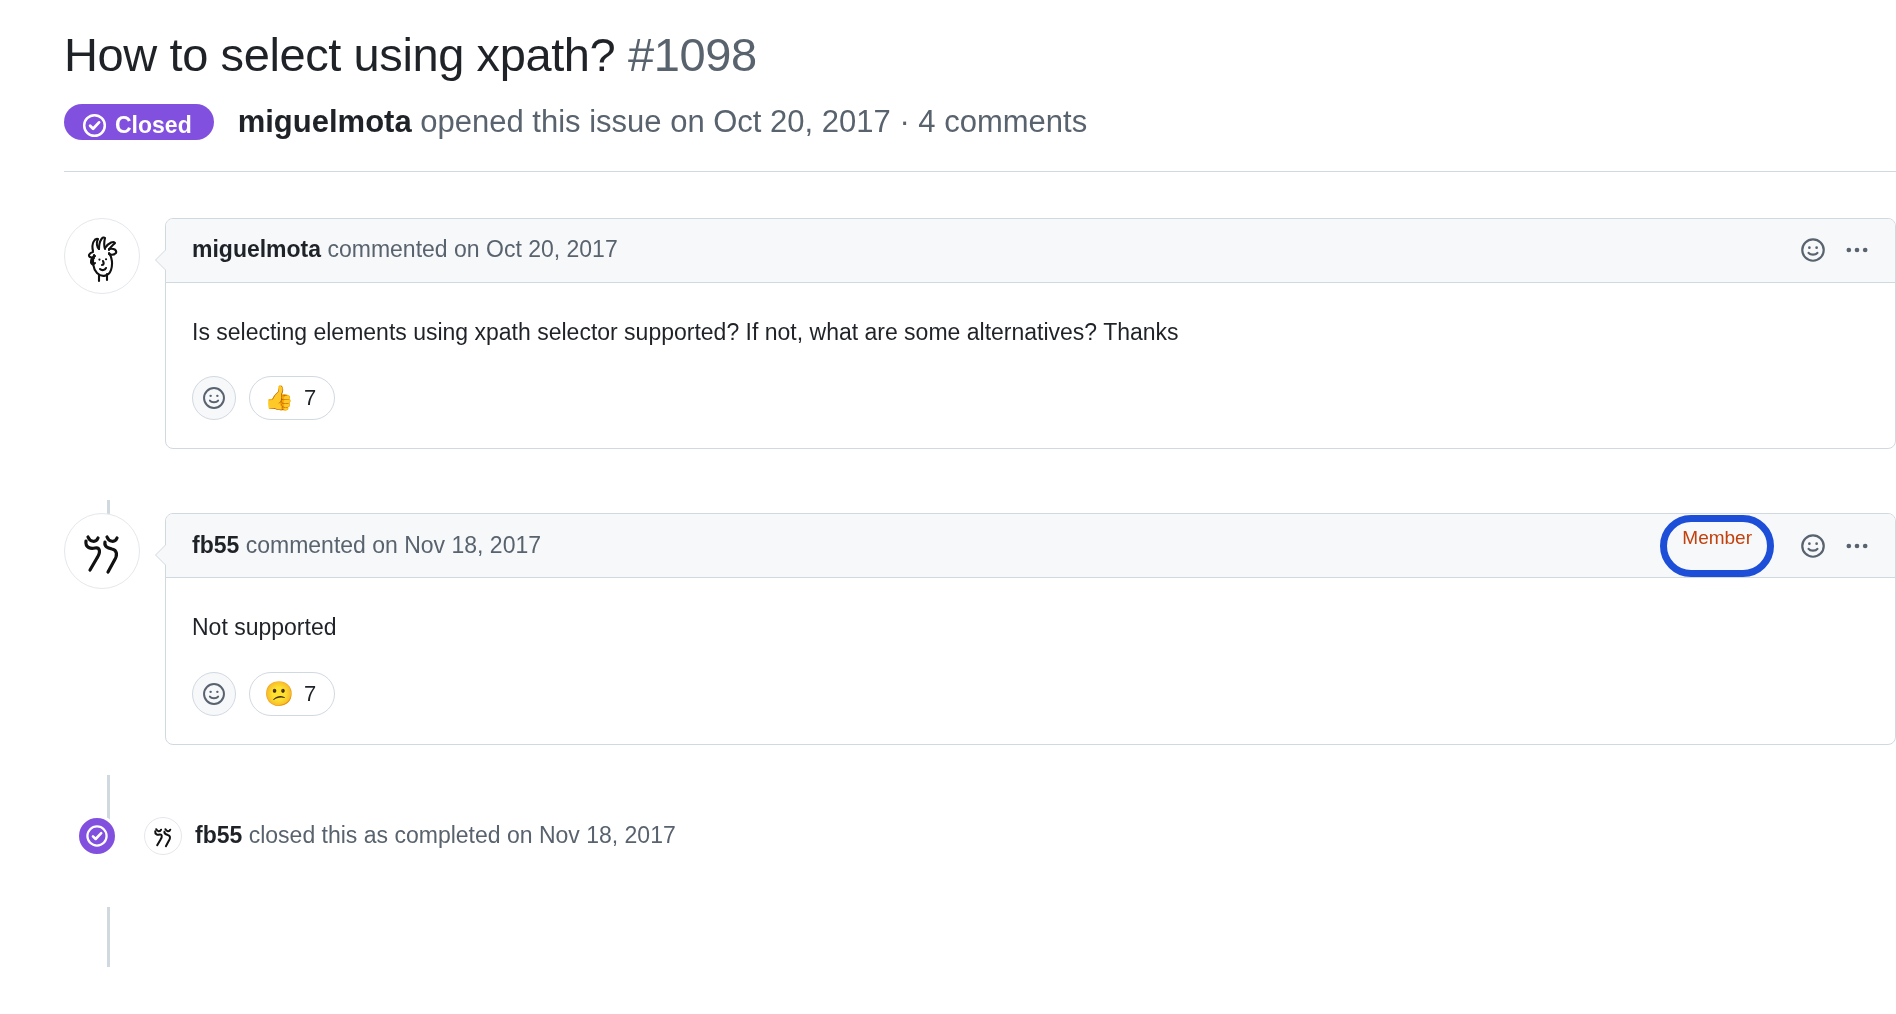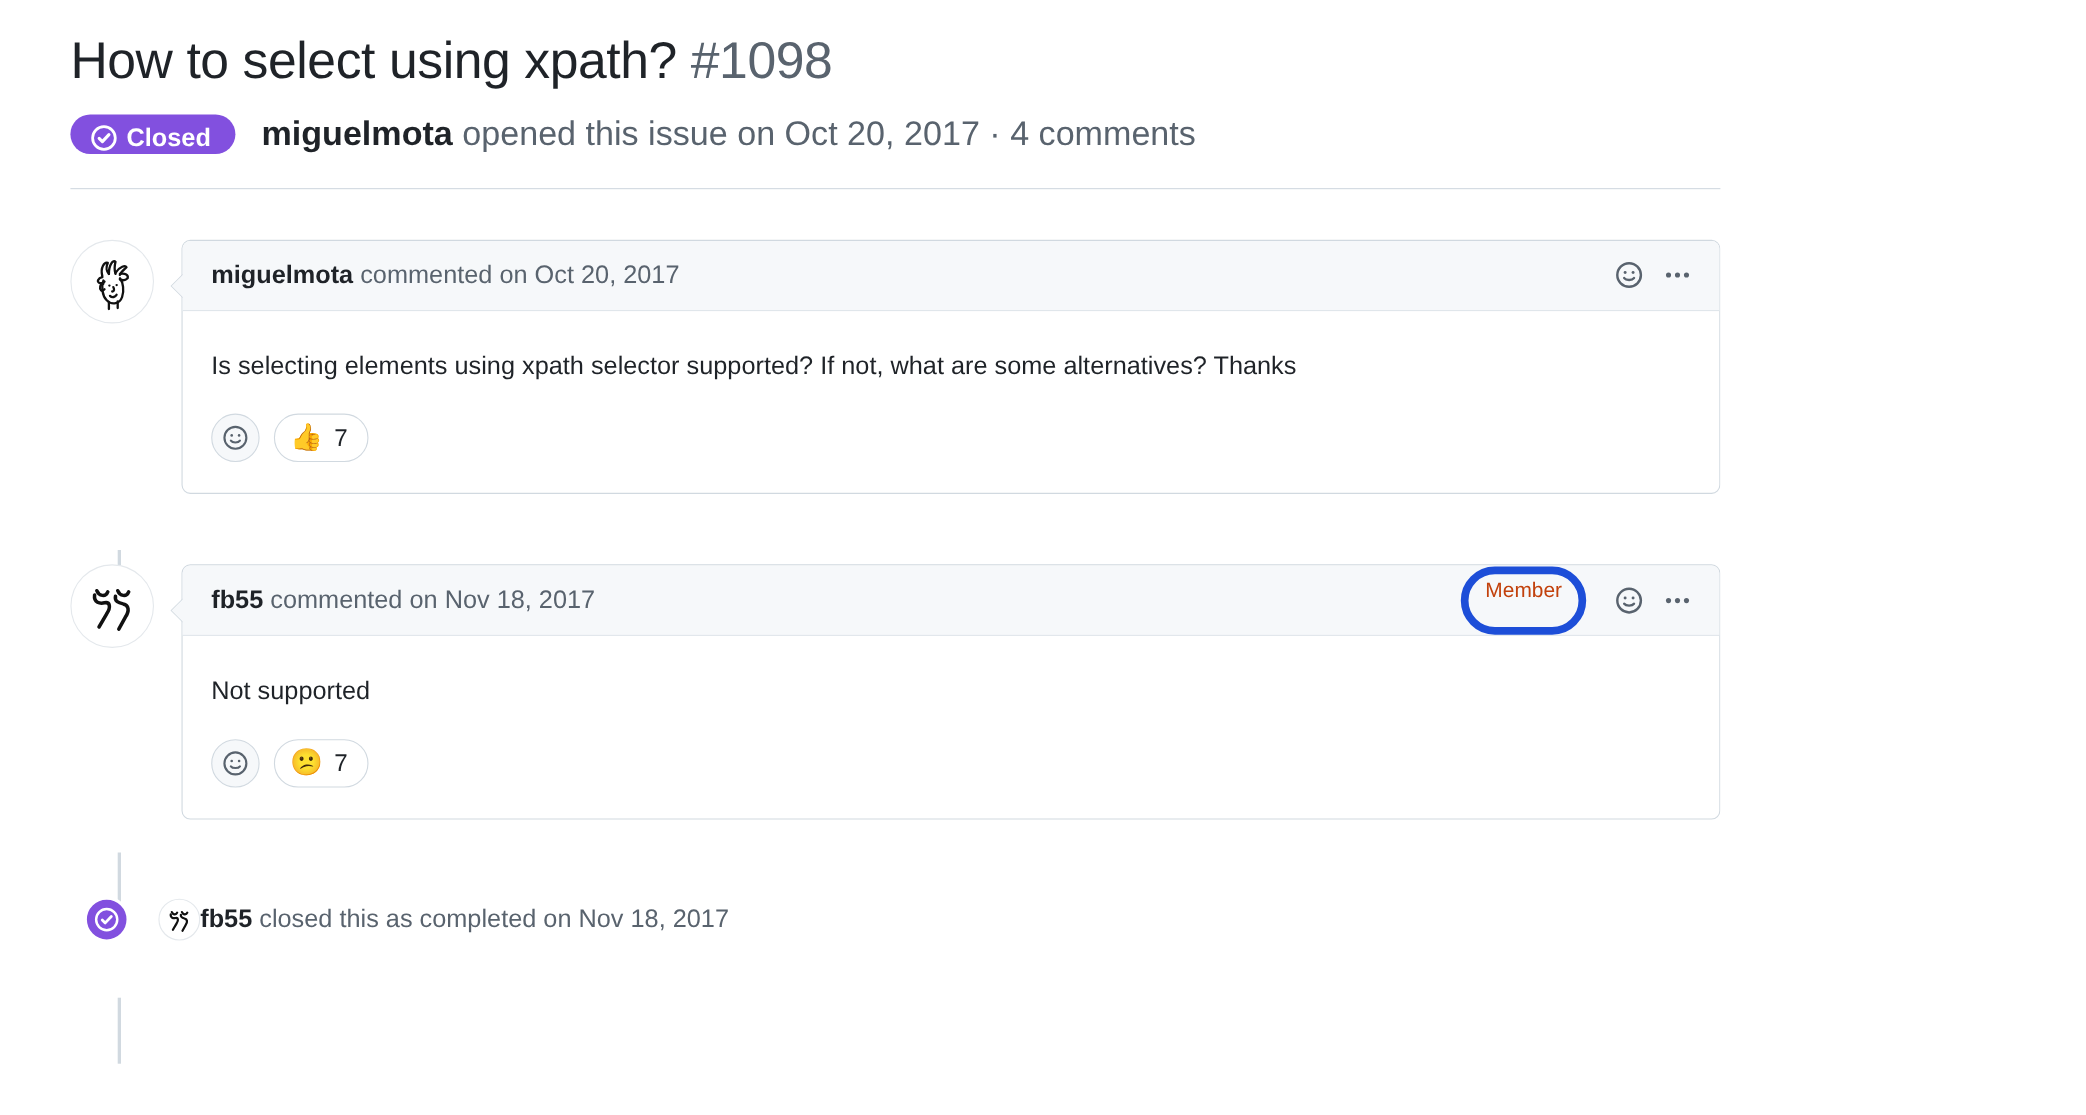--- a/index.html
+++ b/index.html
@@ -7,21 +7,21 @@
   html, body {
     width: 1896px;
     height: 1014px;
     background: #ffffff;
     font-family: "Liberation Sans", sans-serif;
     -webkit-font-smoothing: antialiased;
   }
 
   #page {
     position: relative;
-    width: 1564px;
+    width: 1896px;
     height: 1014px;
     overflow: hidden;
     background: #ffffff;
   }
 
   
   .issue-header {
     padding: 26px 0 0 64px;
   }
 
@@ -264,20 +264,21 @@
     border-radius: 50%;
     border: 1px solid #e4e8ec;
     background: #fff;
     margin-left: 26px;
     display: flex;
     align-items: center;
     justify-content: center;
     overflow: hidden;
   }
   .event-text {
+    margin-left: 13px;
     font-size: 23px;
     color: #59636e;
     white-space: nowrap;
     line-height: 1.3;
   }
   .event-text .author { color: #1f2328; font-weight: 600; }
 </style>
 </head>
 <body>
 

